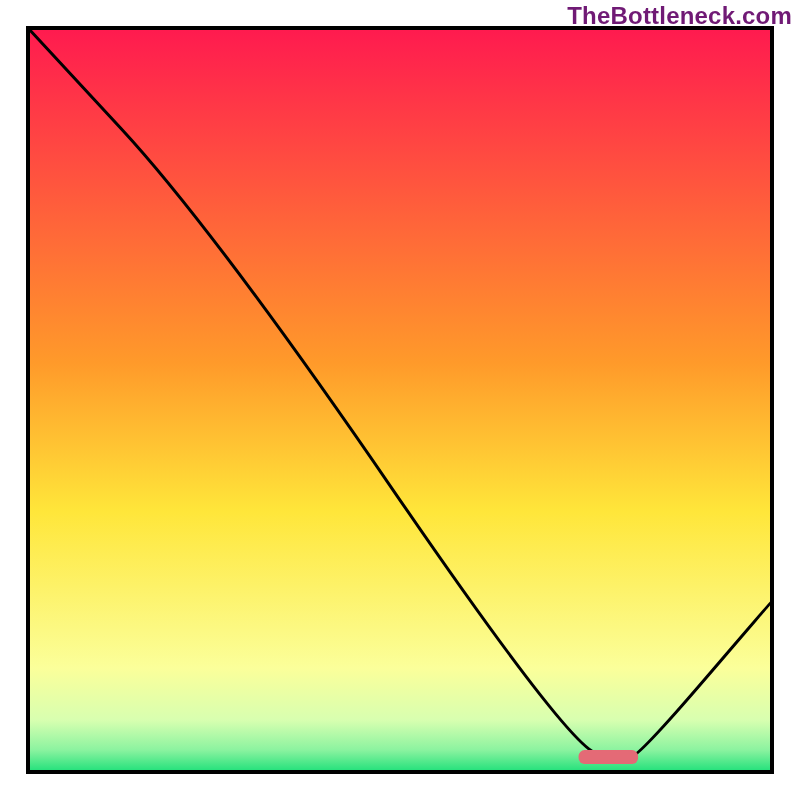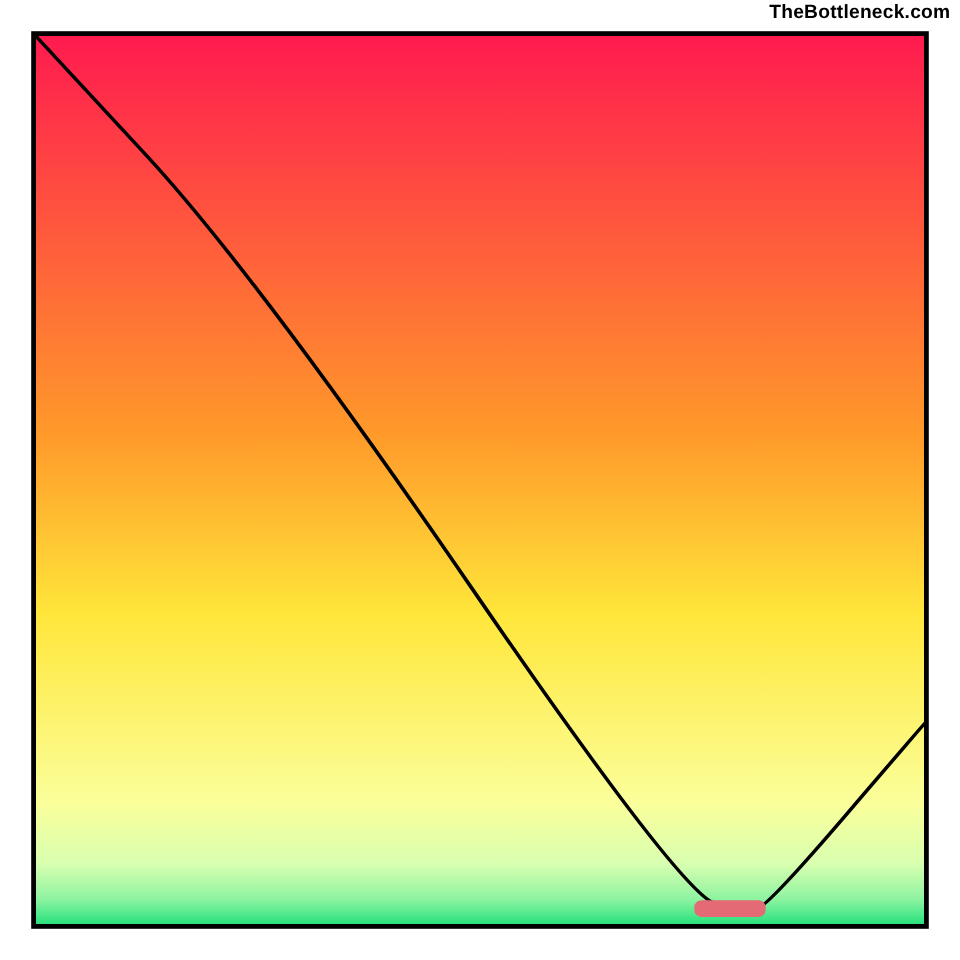--- a/index.html
+++ b/index.html
@@ -12,23 +12,23 @@
   }
   .chart-wrap {
     position: relative;
     width: 800px;
     height: 800px;
   }
   .watermark {
     position: absolute;
     top: 2px;
     right: 8px;
-    font-size: 16px;
+    font-size: 24px;
     font-weight: 600;
-    color: #000000;
+    color: #701a75;
     letter-spacing: 0.2px;
     pointer-events: none;
   }
   svg {
     display: block;
   }
 </style>
 </head>
 <body>
 

